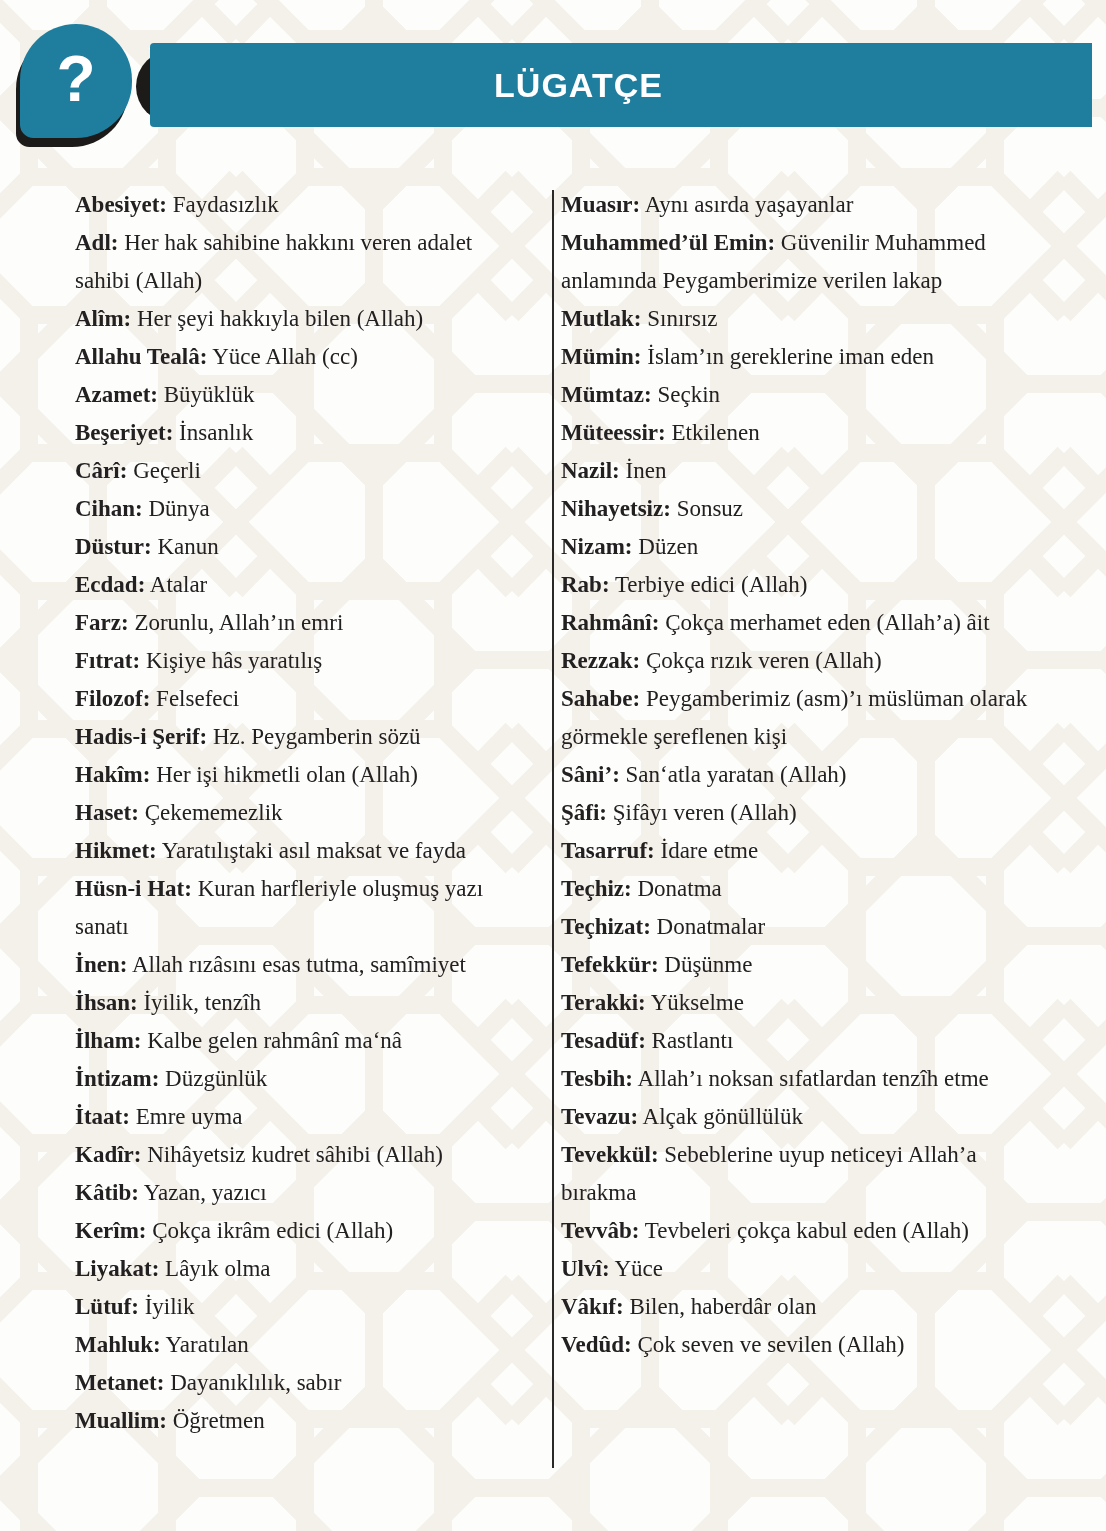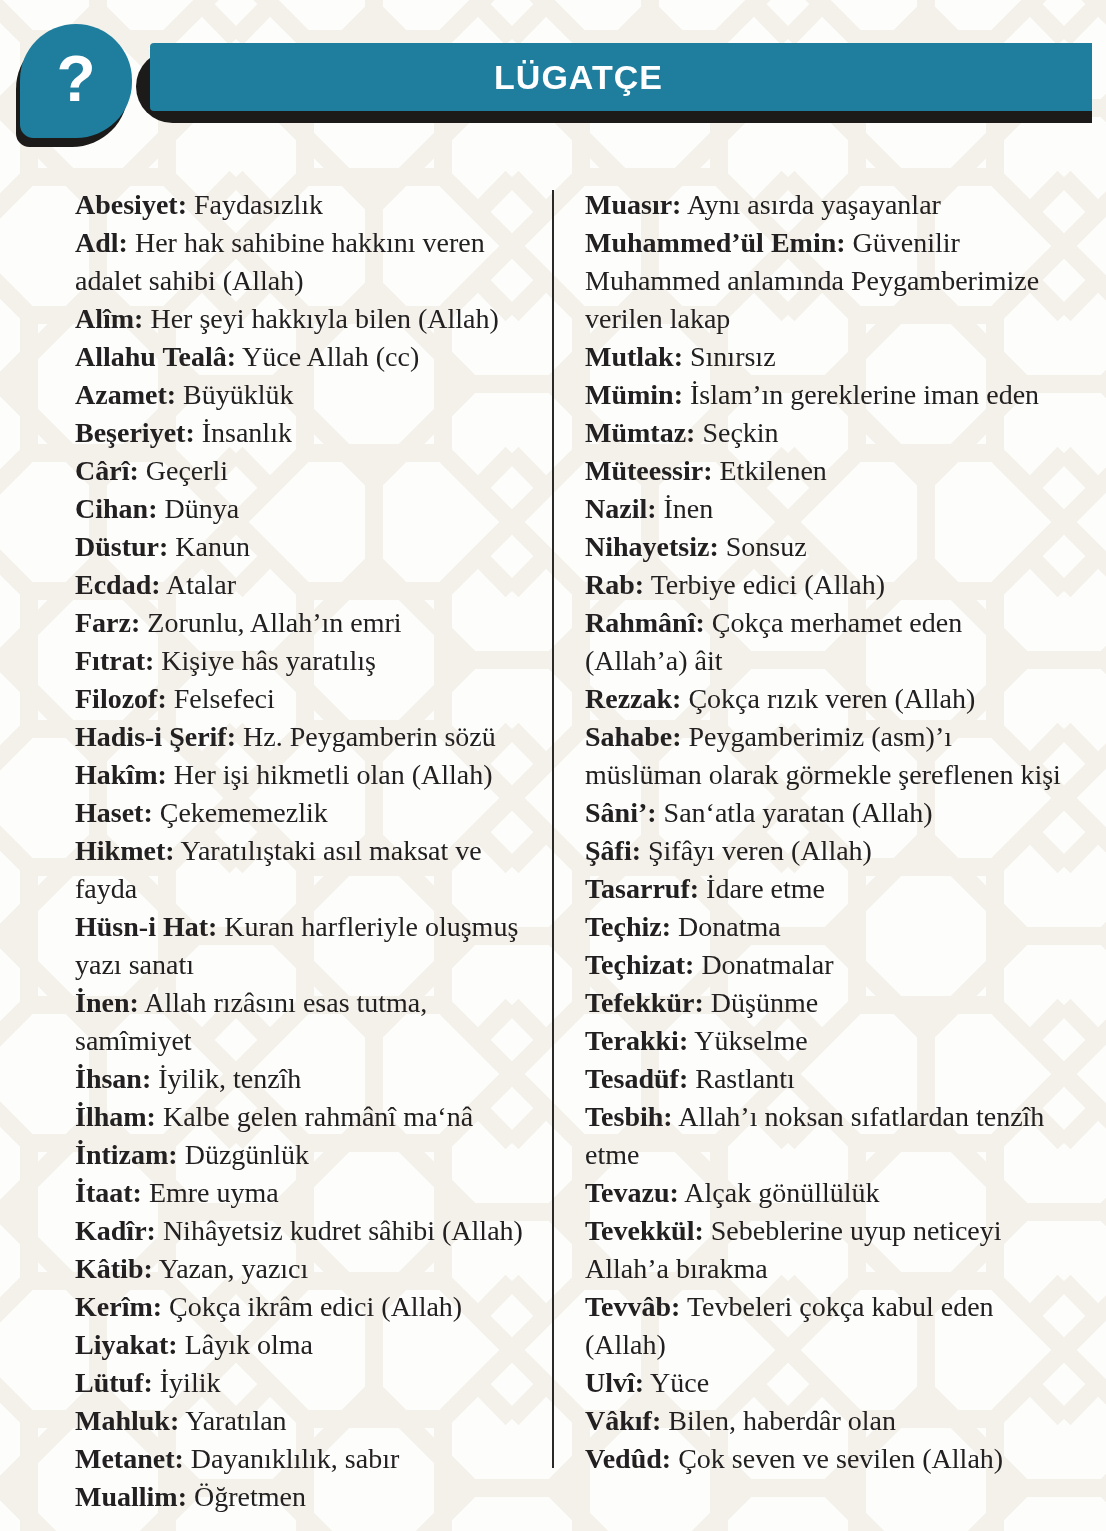--- a/index.html
+++ b/index.html
@@ -60,21 +60,21 @@
     width: 956px;
     height: 73px;
     background: var(--shadow-black);
     border-radius: 42px 0 0 42px;
   }
   .title-bar {
     position: absolute;
     left: 150px;
     top: 43px;
     width: 942px;
-    height: 68px;
+    height: 84px;
     background: var(--accent);
     border-radius: 4px 0 0 4px;
     display: flex;
     align-items: center;
     justify-content: center;
   }
   .title-bar h1 {
     margin: 0;
     padding-right: 85px;
     color: var(--title-text);
@@ -90,24 +90,24 @@
     top: 190px;
     width: 2px;
     height: 1278px;
     background: #2b2928;
   }
   .col {
     position: absolute;
     top: 186px;
   }
   .col-left  { left: 75px;  width: 452px; }
-  .col-right { left: 585px; width: 486px; }
+  .col-right { left: 561px; width: 486px; }
   .entry {
     margin: 0;
-    font-size: 28px;
+    font-size: 23px;
     line-height: 38px;
     color: var(--text);
   }
   .entry .term { font-weight: 700; }
 </style>
 </head>
 <body>
 
 <svg class="bg-pattern" width="1106" height="1531" viewBox="0 0 1106 1531" xmlns="http://www.w3.org/2000/svg" aria-hidden="true">
   <defs>
@@ -208,20 +208,21 @@
   <p class="entry"><b class="term">Mümin:</b> <span class="def">İslam’ın gereklerine iman eden</span></p>
 
   <p class="entry"><b class="term">Mümtaz:</b> <span class="def">Seçkin</span></p>
 
   <p class="entry"><b class="term">Müteessir:</b> <span class="def">Etkilenen</span></p>
 
   <p class="entry"><b class="term">Nazil:</b> <span class="def">İnen</span></p>
 
   <p class="entry"><b class="term">Nihayetsiz:</b> <span class="def">Sonsuz</span></p>
 
+  <p class="entry"><b class="term">Nizam:</b> <span class="def">Düzen</span></p>
 
   <p class="entry"><b class="term">Rab:</b> <span class="def">Terbiye edici (Allah)</span></p>
 
   <p class="entry"><b class="term">Rahmânî:</b> <span class="def">Çokça merhamet eden (Allah’a) âit</span></p>
 
   <p class="entry"><b class="term">Rezzak:</b> <span class="def">Çokça rızık veren (Allah)</span></p>
 
   <p class="entry"><b class="term">Sahabe:</b> <span class="def">Peygamberimiz (asm)’ı müslüman olarak görmekle şereflenen kişi</span></p>
 
   <p class="entry"><b class="term">Sâni’:</b> <span class="def">San‘atla yaratan (Allah)</span></p>

